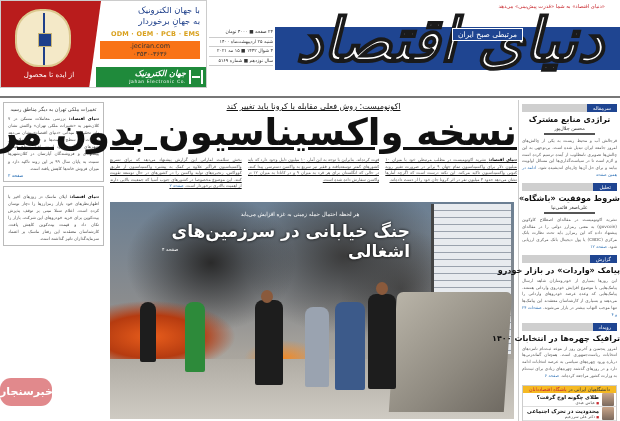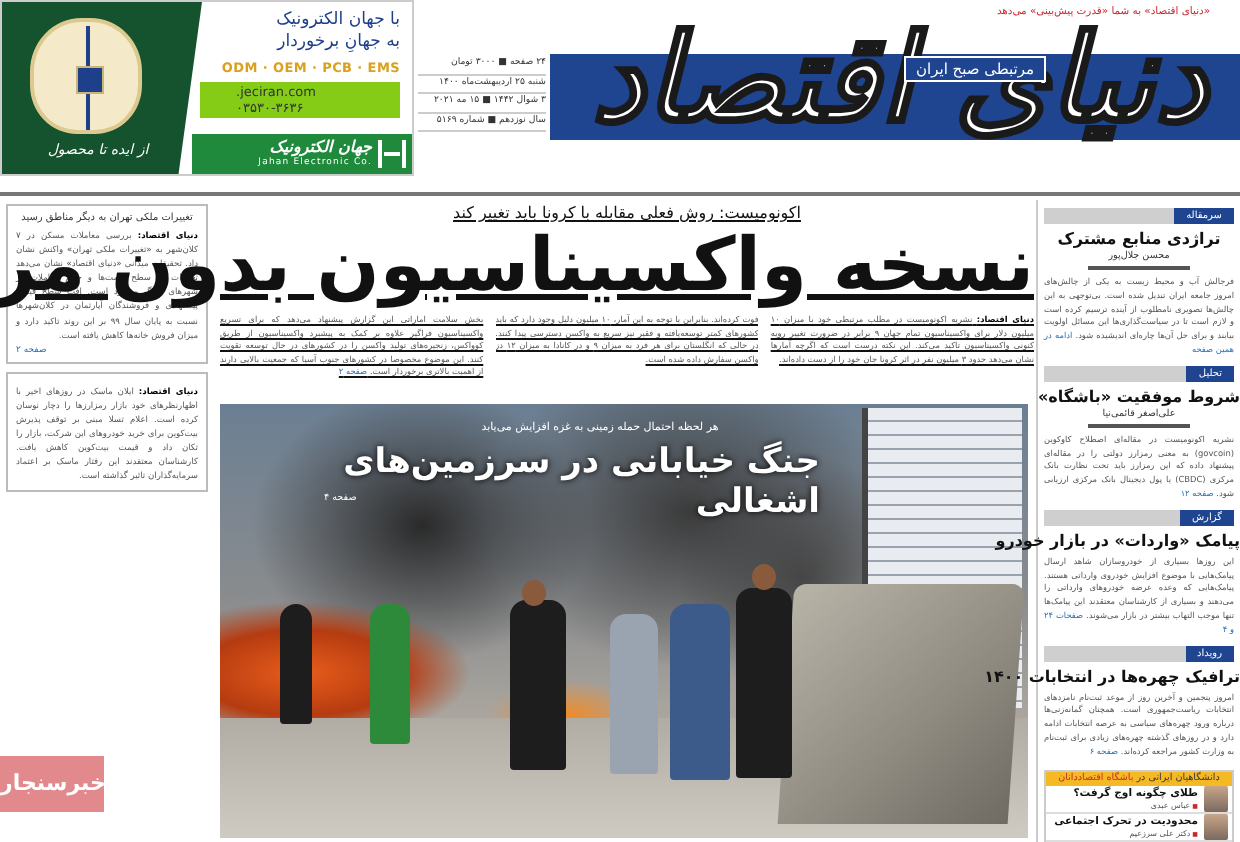--- a/index.html
+++ b/index.html
@@ -1,29 +1,29 @@
 <!DOCTYPE html>
 <html><head>
 <meta charset="utf-8">
 <style>
   * { box-sizing: border-box; margin: 0; padding: 0; }
   html, body { width: 620px; height: 421px; overflow: hidden; background: #fff; }
   body { font-family: "DejaVu Sans", sans-serif; position: relative; color: #111; direction: rtl; }
 
   
   .ad { position: absolute; left: 0; top: 0; width: 207px; height: 88px; background: #fff; border: 1px solid #ccc; direction: ltr; overflow: hidden; }
-  .ad-brain { position: absolute; left: 0; top: 0; width: 100px; height: 88px; background: #14532d; clip-path: polygon(0 0, 100% 0, 88% 100%, 0 100%); font-style: italic; }
+  .ad-brain { position: absolute; left: 0; top: 0; width: 100px; height: 88px; background: #b91c1c; clip-path: polygon(0 0, 100% 0, 88% 100%, 0 100%); }
   .ad-brain-art { position: absolute; left: 14px; top: 8px; width: 56px; height: 58px; border-radius: 46% 46% 42% 42%; background: #f4e9c8; border: 2px solid #dcc990; }
   .ad-brain-art::before { content: ""; position: absolute; left: 26px; top: 2px; width: 2px; height: 52px; background: #1e3f8a; }
   .ad-brain-art::after { content: ""; position: absolute; left: 21px; top: 22px; width: 12px; height: 12px; background: #1e3f8a; border: 1px solid #c9b576; }
   .ad-brain-label { position: absolute; left: 8px; top: 70px; width: 80px; font-size: 7px; color: #fff; text-align: center; direction: rtl; }
   .ad-text { position: absolute; right: 6px; top: 4px; width: 100px; text-align: right; direction: rtl; }
   .ad-l1, .ad-l2 { font-size: 8.5px; font-weight: normal; color: #1e3f8a; line-height: 11px; }
   .ad-l3 { direction: ltr; font-size: 6.5px; color: #d9a11e; font-weight: bold; margin-top: 3px; text-align: right; letter-spacing: 0.2px; }
-  .ad-l4 { direction: ltr; font-size: 6.5px; color: #333; margin-top: 3px; background: #84cc16; padding: 1px 18px; text-align: left; }
+  .ad-l4 { direction: ltr; font-size: 6.5px; color: #333; margin-top: 3px; background: #f97316; padding: 1px 18px; text-align: center; }
   .ad-green { position: absolute; right: 0; bottom: 0; width: 110px; height: 20px; background: #1f8a3b; direction: rtl; }
   .ad-green-name { position: absolute; right: 20px; top: 2px; font-size: 8px; color: #fff; font-weight: bold; font-style: italic; }
   .ad-green-en { position: absolute; right: 20px; top: 12px; font-size: 4.5px; color: #fff; letter-spacing: 0.6px; direction: ltr; }
   .ad-green-logo { position: absolute; right: 3px; top: 3px; width: 14px; height: 14px; border: 2px solid #fff; border-top: none; border-bottom: none; }
   .ad-green-logo::after { content: ""; position: absolute; left: 1px; right: 1px; top: 6px; height: 2px; background: #fff; }
 
   
   .date-box { position: absolute; left: 209px; top: 28px; width: 64px; font-size: 4.6px; color: #333; line-height: 8.5px; direction: rtl; text-align: right; }
   .date-box div { border-bottom: 1px solid #ccc; white-space: nowrap; }
   .mast-band { position: absolute; left: 275px; top: 27px; width: 345px; height: 43px; background: #1f4591; }
@@ -33,21 +33,21 @@
   .top-rule { position: absolute; left: 0; top: 96px; width: 620px; height: 2px; background: #777; }
 
   
   .lcol { position: absolute; left: 0; top: 100px; width: 107px; height: 321px; }
   .lbox { border: 1px solid #bbb; margin: 2px 3px 0 3px; padding: 3px 4px; }
   .kicker-s { font-size: 5px; color: #333; text-align: center; margin-bottom: 2px; }
   .big-head { font-size: 21px; font-weight: bold; text-align: center; line-height: 22px; letter-spacing: -1px; }
   .body-s { font-size: 4.3px; line-height: 7.1px; color: #555; text-align: justify; margin-top: 3px; }
   .body-s b { color: #000; }
   .page-ref { font-size: 4.5px; color: #2a6fb5; text-align: left; margin-top: 1px; }
-  .watermark { position: absolute; left: 0; top: 378px; width: 52px; height: 28px; background: rgba(200,40,45,0.55); color: #fff; font-size: 11px; font-weight: bold; text-align: center; line-height: 28px; direction: ltr; }
+  .watermark { position: absolute; left: 0; top: 378px; width: 52px; height: 28px; background: rgba(200,40,45,0.55); color: #fff; font-size: 11px; font-weight: bold; text-align: center; line-height: 28px; direction: ltr; border-radius: 11px; }
 
   
   .center { position: absolute; left: 110px; top: 100px; width: 407px; text-decoration: underline; }
   .center-kicker { font-size: 8px; text-align: center; margin-top: 2px; color: #111; }
   .center-head { font-size: 37px; font-weight: bold; text-align: center; line-height: 44px; letter-spacing: -2px; white-space: nowrap; }
   .center-cols { display: flex; gap: 6px; margin-top: 2px; height: 36px; }
   .center-cols .c { flex: 1; font-size: 4.2px; line-height: 6.6px; color: #555; text-align: justify; overflow: hidden; }
   .center-cols .c b { color: #000; }
   .center-cols .c .page-ref { font-size: 4.2px; }
   .photo { position: absolute; left: 110px; top: 202px; width: 404px; height: 217px; overflow: hidden;

